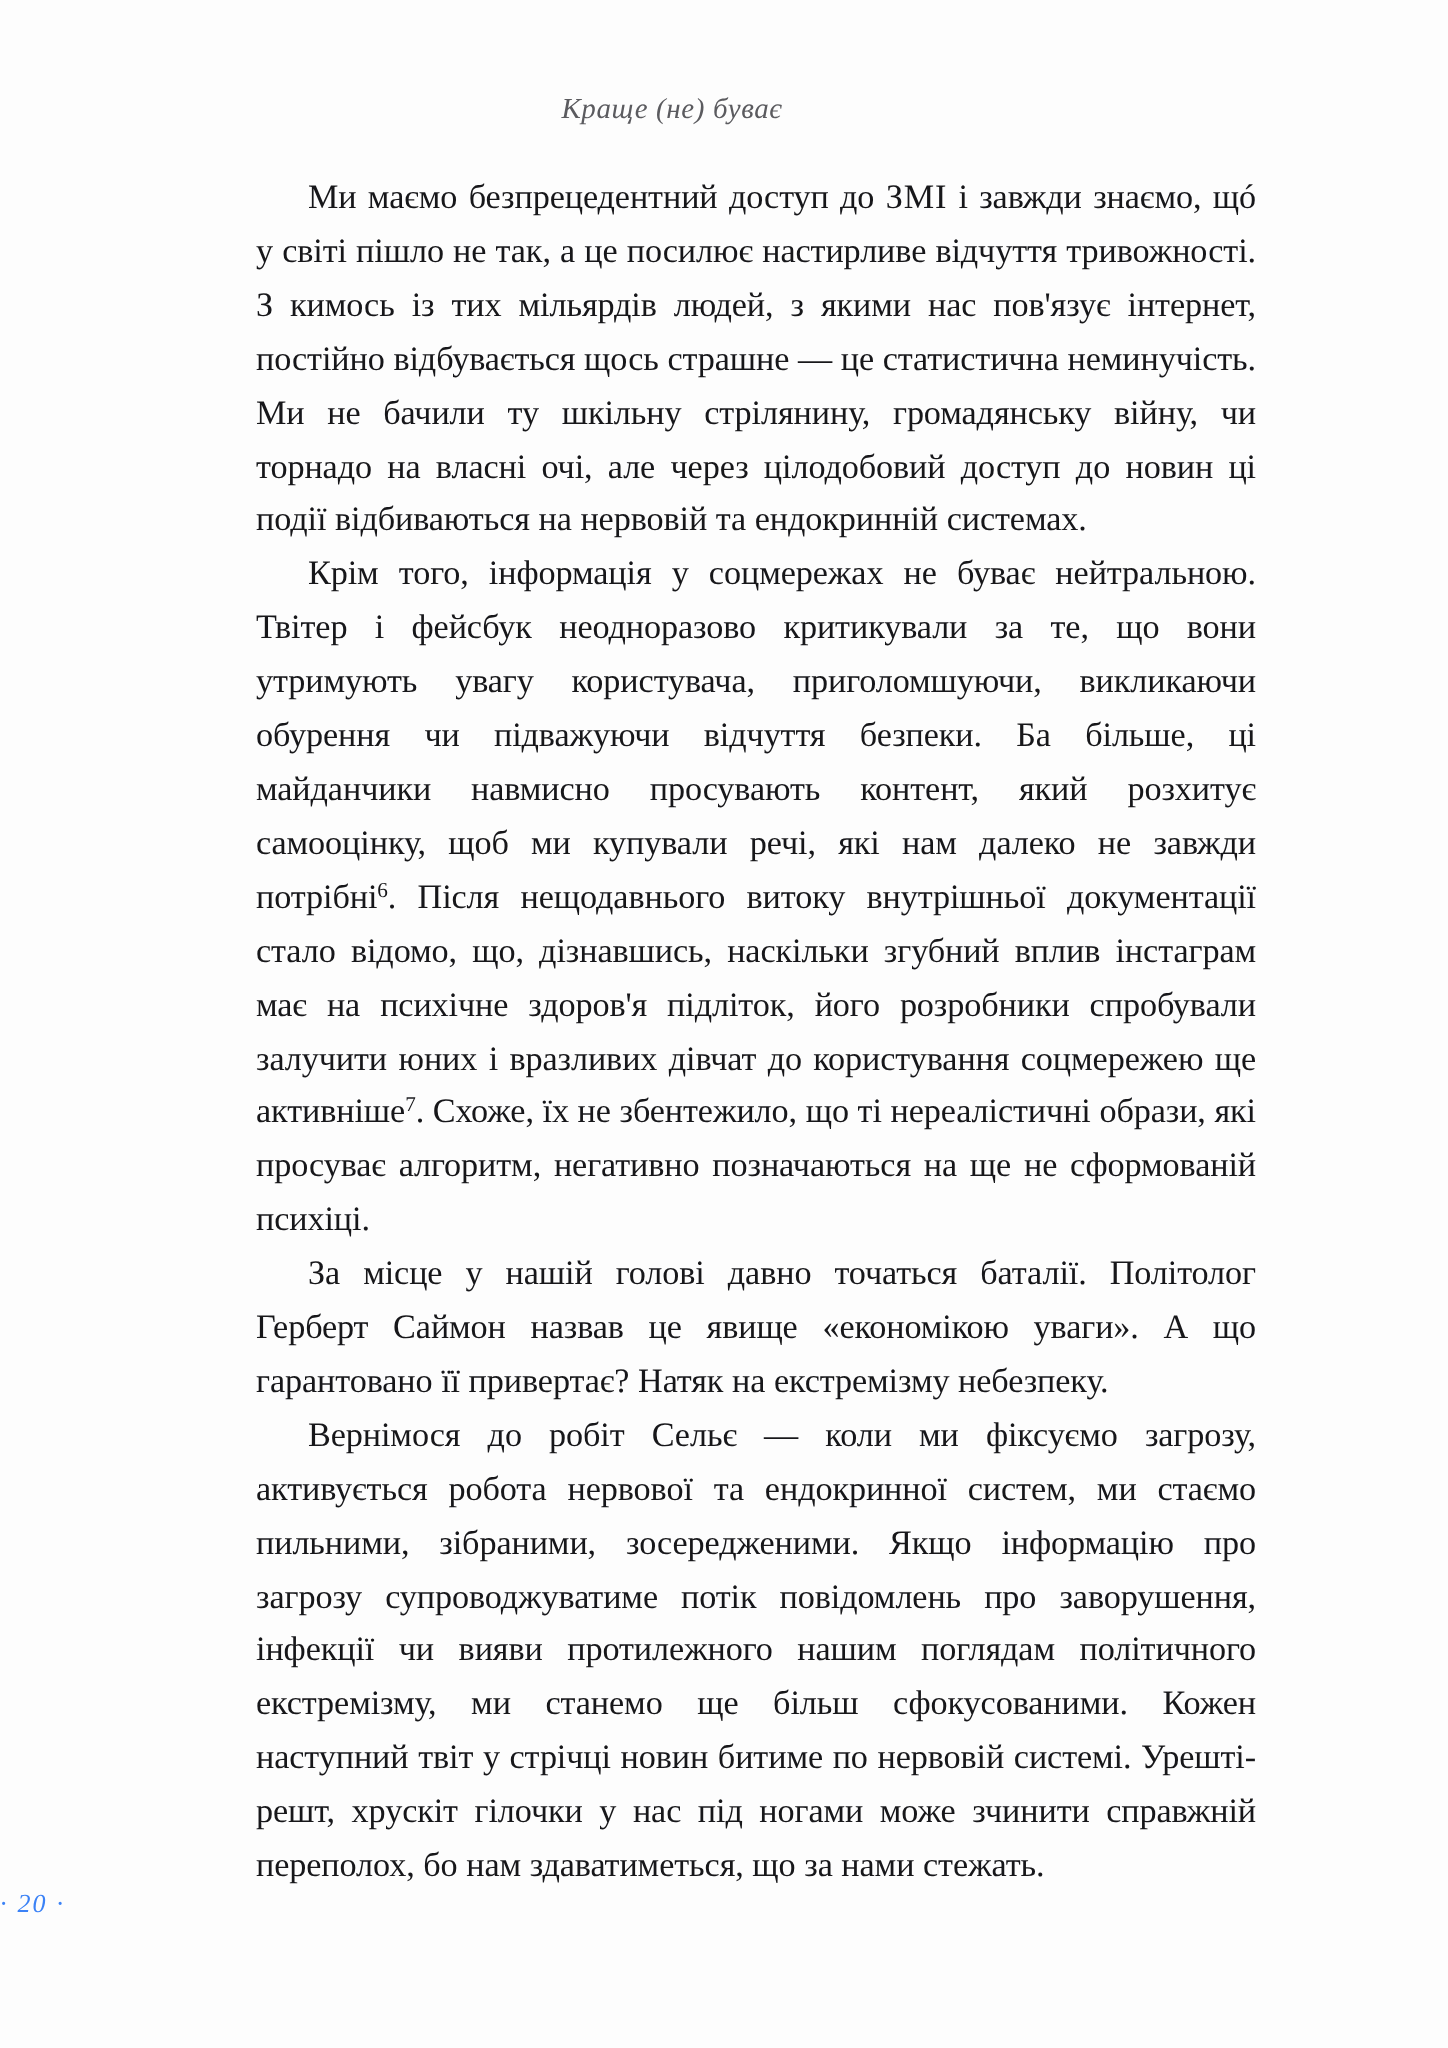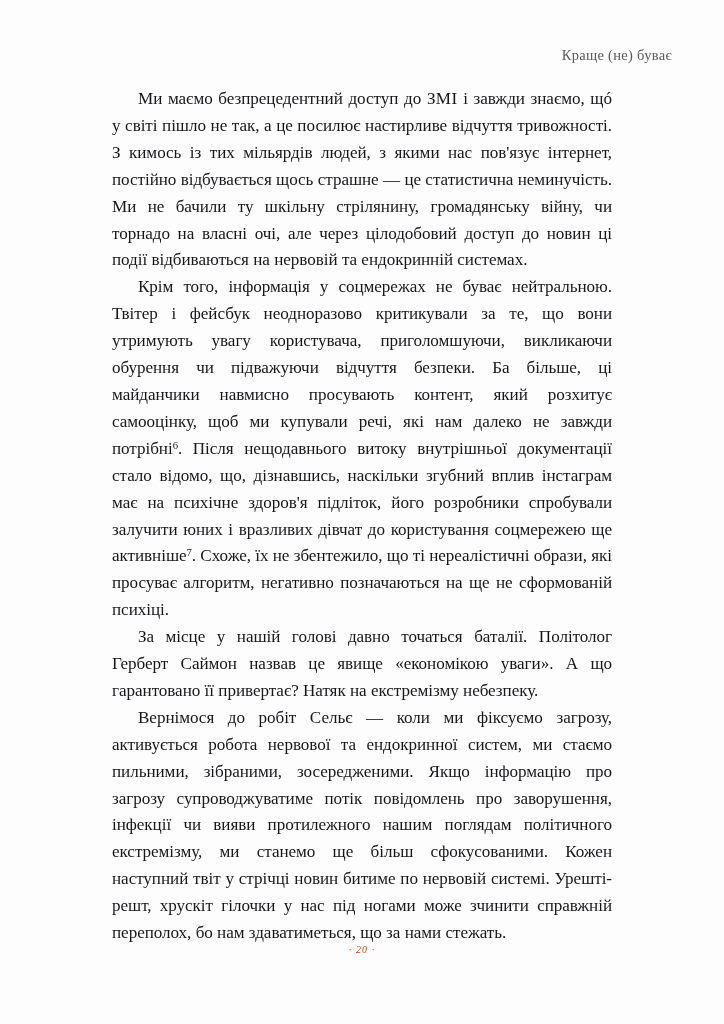--- a/index.html
+++ b/index.html
@@ -21,31 +21,32 @@
     height: 1024px;
     box-sizing: border-box;
   }
 
   
   .running-head {
     position: absolute;
     top: 47px;
     left: 0;
     width: 672px;
-    text-align: right;
+    text-align: center;
+    font-style: italic;
     font-size: 14.5px;
     letter-spacing: 0.3px;
     color: #5b5b5f;
   }
 
   
   .textblock {
     position: absolute;
     top: 86px;
-    left: 112px;
+    left: 128px;
     width: 500px;
   }
 
   .para {
     margin: 0;
     text-indent: 26px;
     text-align: justify;
     text-justify: inter-word;
     font-size: 17.1px;
     line-height: 26.9px;
@@ -70,25 +71,24 @@
     line-height: 0;
     vertical-align: 0.52em;
   }
 
   
   .folio {
     position: absolute;
     top: 944px;
     left: 0;
     width: 724px;
-    text-align: center;
     font-style: italic;
-    font-size: 10px;
+    font-size: 13px;
     letter-spacing: 1.1px;
-    color: #c2410c;
+    color: #3b82f6;
   }
 </style>
 </head>
 <body>
 
 <div class="page">
 
   <div class="running-head">Краще (не) буває</div>
 
   <div class="textblock">

